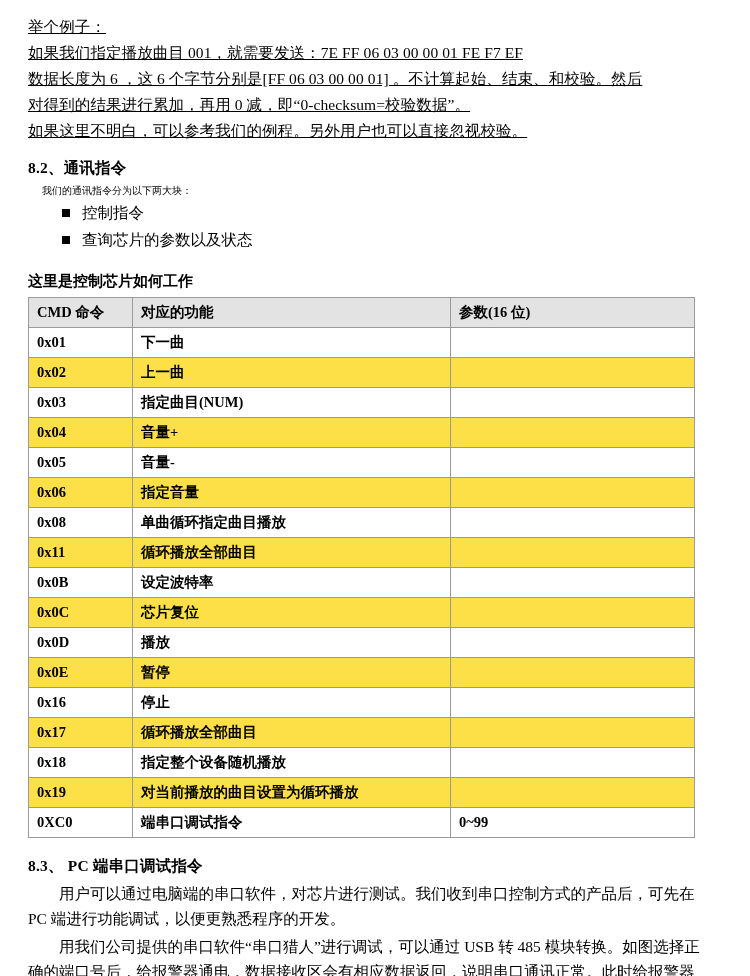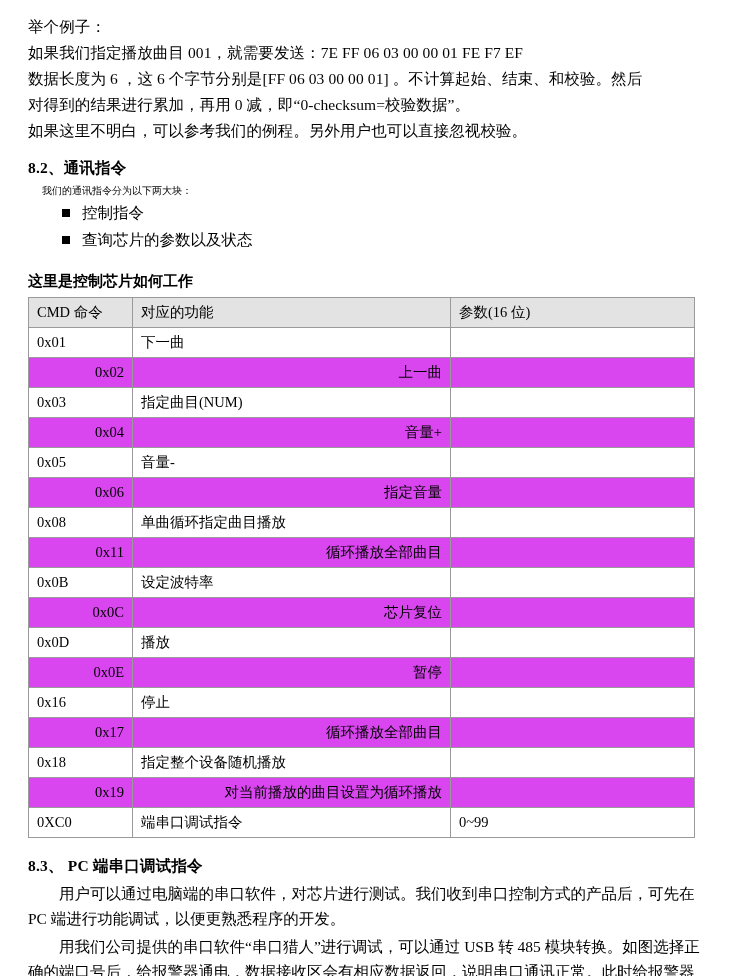--- a/index.html
+++ b/index.html
@@ -22,20 +22,21 @@
     box-sizing: border-box;
   }
   .content {
     padding: 14px 28px 0 28px;
   }
   .para {
     font-size: 15.5px;
     line-height: 1.62;
     margin: 0 0 1px 0;
     letter-spacing: 0.1px;
+    text-decoration: underline;
   }
   .section-head {
     font-size: 15.5px;
     font-weight: bold;
     margin: 14px 0 4px 0;
     letter-spacing: 0.2px;
   }
   .sub-para {
     font-size: 10px;
     line-height: 1.62;
@@ -72,30 +73,29 @@
     width: 666px;
     table-layout: fixed;
     font-size: 14.5px;
   }
   table.cmd-table th,
   table.cmd-table td {
     border: 1px solid #9a9a9a;
     padding: 4px 8px 5px 8px;
     height: 20px;
     vertical-align: middle;
-    font-weight: normal;
+    font-weight: bold;
     text-align: left;
     line-height: 1.3;
   }
   table.cmd-table thead th {
     background: #e3e3e3;
   }
   table.cmd-table tbody tr.shaded td {
-    background: #d946ef;
-    text-align: right;
+    background: #fde047;
   }
   table.cmd-table tbody tr.plain td {
     background: #ffffff;
   }
   col.c1 { width: 104px; }
   col.c2 { width: 318px; }
   col.c3 { width: 244px; }
   .after-table {
     margin-top: 18px;
   }

